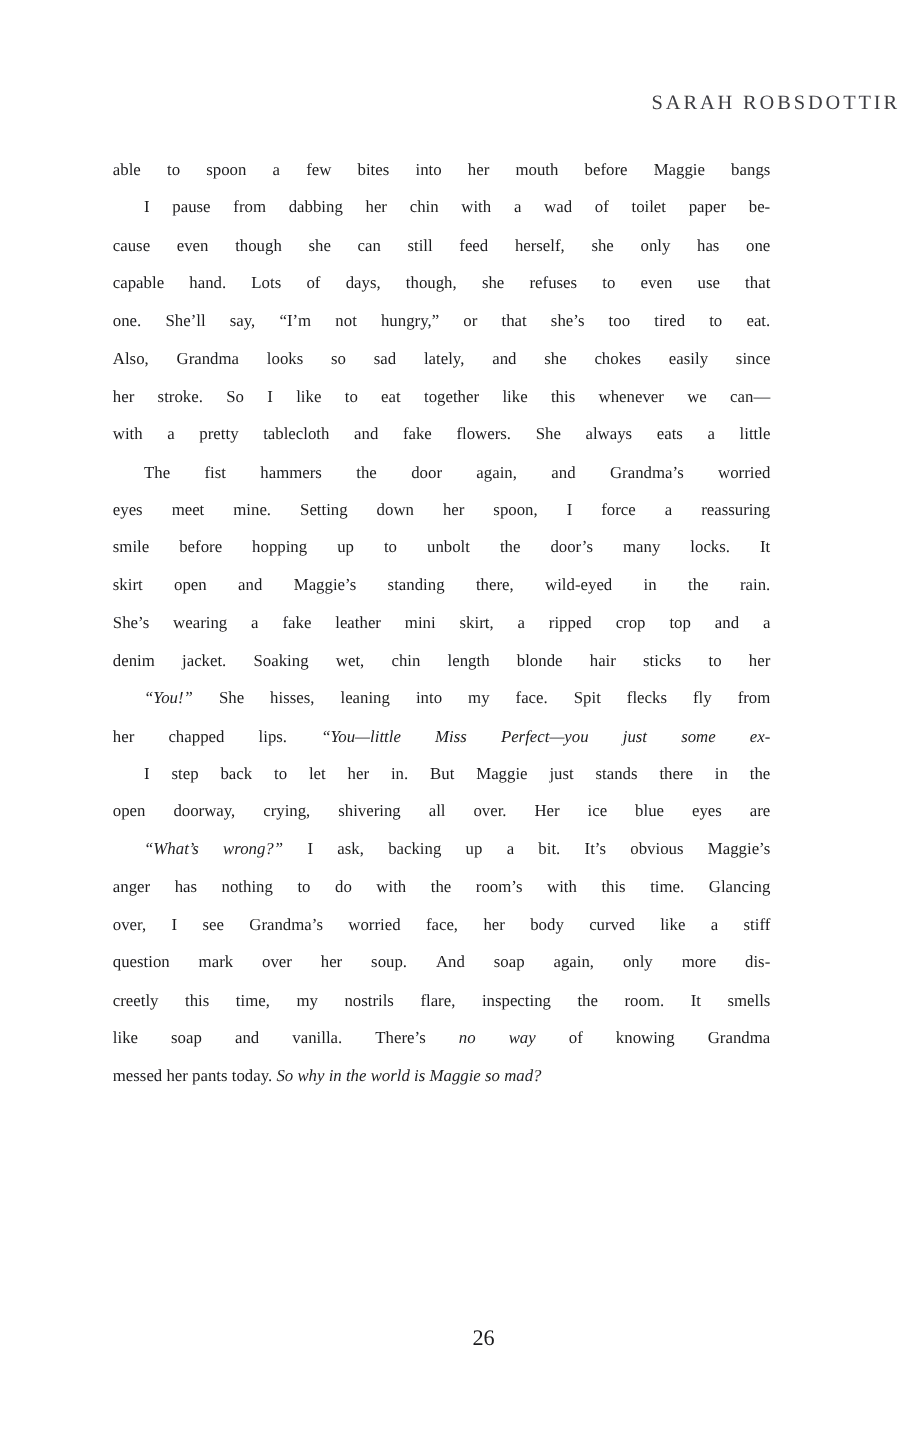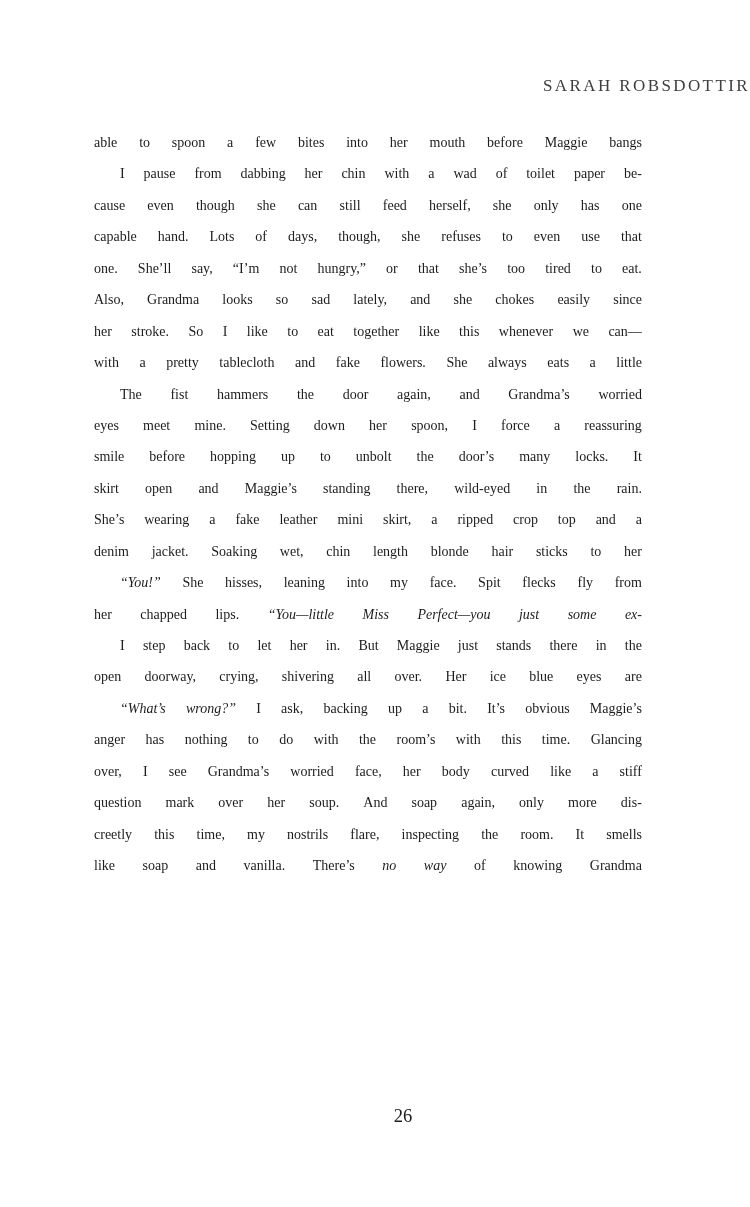--- a/index.html
+++ b/index.html
@@ -92,17 +92,18 @@
         <div class="line just ind"><span>I</span><span>step</span><span>back</span><span>to</span><span>let</span><span>her</span><span>in.</span><span>But</span><span>Maggie</span><span>just</span><span>stands</span><span>there</span><span>in</span><span>the</span></div>
         <div class="line just"><span>open</span><span>doorway,</span><span>crying,</span><span>shivering</span><span>all</span><span>over.</span><span>Her</span><span>ice</span><span>blue</span><span>eyes</span><span>are</span></div>
       </div>
       <div class="para">
         <div class="line just ind"><span class="it">“What’s</span><span class="it">wrong?”</span><span>I</span><span>ask,</span><span>backing</span><span>up</span><span>a</span><span>bit.</span><span>It’s</span><span>obvious</span><span>Maggie’s</span></div>
         <div class="line just"><span>anger</span><span>has</span><span>nothing</span><span>to</span><span>do</span><span>with</span><span>the</span><span>room’s</span><span>with</span><span>this</span><span>time.</span><span>Glancing</span></div>
         <div class="line just"><span>over,</span><span>I</span><span>see</span><span>Grandma’s</span><span>worried</span><span>face,</span><span>her</span><span>body</span><span>curved</span><span>like</span><span>a</span><span>stiff</span></div>
         <div class="line just"><span>question</span><span>mark</span><span>over</span><span>her</span><span>soup.</span><span>And</span><span>soap</span><span>again,</span><span>only</span><span>more</span><span>dis-</span></div>
         <div class="line just"><span>creetly</span><span>this</span><span>time,</span><span>my</span><span>nostrils</span><span>flare,</span><span>inspecting</span><span>the</span><span>room.</span><span>It</span><span>smells</span></div>
         <div class="line just"><span>like</span><span>soap</span><span>and</span><span>vanilla.</span><span>There’s</span><span class="it">no</span><span class="it">way</span><span>of</span><span>knowing</span><span>Grandma</span></div>
+        <div class="line"><span>messed her pants today. </span><span class="it">So why in the world is Maggie so mad?</span></div>
       </div>
     </div>
 
   <div class="page-number">26</div>
 </div>
 
 </body></html>

